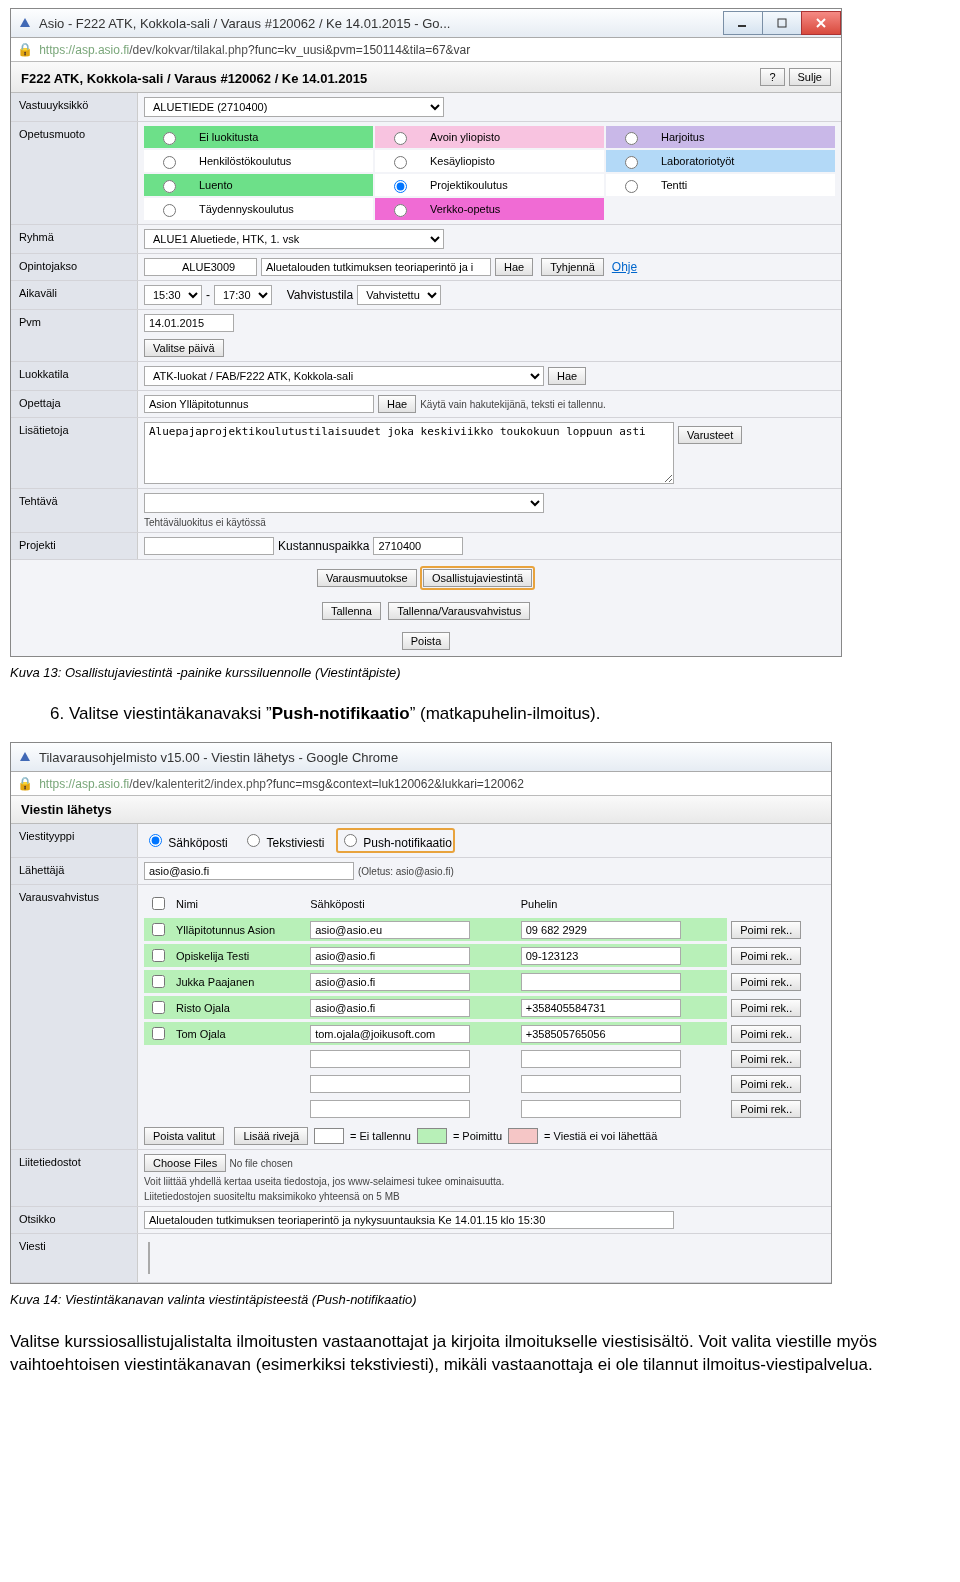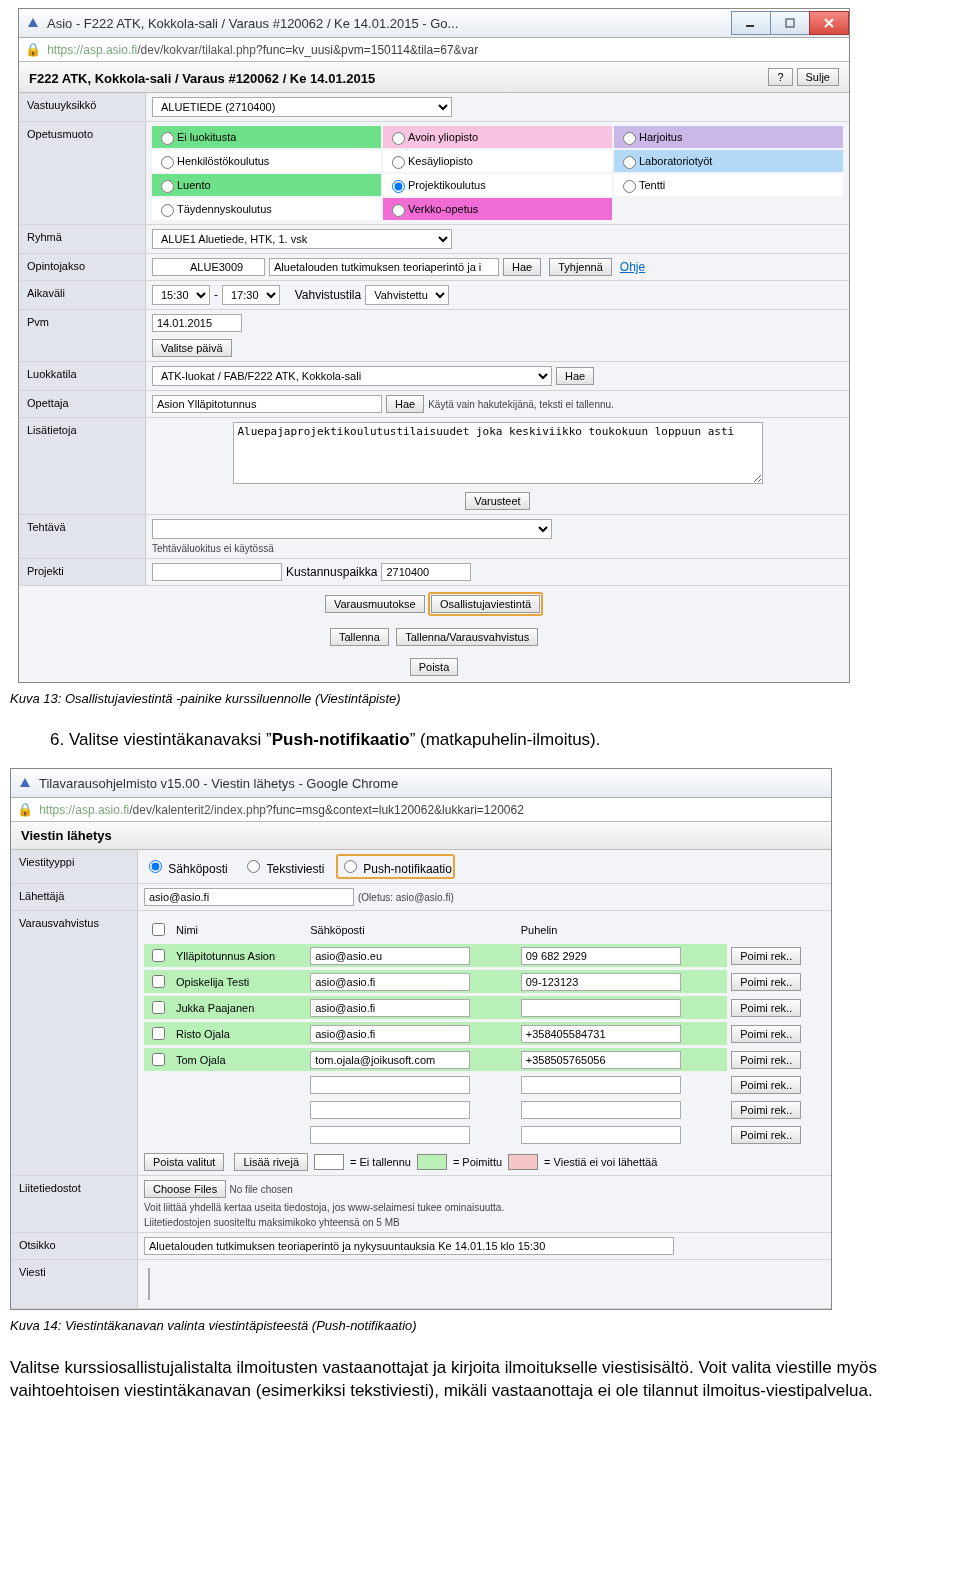--- a/index.html
+++ b/index.html
@@ -1,17 +1,17 @@
 <!DOCTYPE html>
 <html><head>
 <meta charset="utf-8">
 <style>
 body{margin:0;font-family:Arial,sans-serif;font-size:12px;background:#fff;color:#000;width:960px}
 .doc{padding:0 10px 20px 10px}
-.win{border:1px solid #888;background:#d8e4ec;margin:8px 8px;width:830px}
+.win{border:1px solid #888;background:#d8e4ec;margin:8px 0;width:830px}
 .titlebar{display:flex;align-items:center;background:linear-gradient(#fdfeff,#e6ecf3);border-bottom:1px solid #aaa;height:28px}
 .titlebar .birdicon{width:16px;height:16px;margin:0 6px;display:inline-block}
 .titlebar .title{flex:1;font-size:13px;color:#333}
 .winbtns{display:flex}
 .winbtn{width:38px;height:22px;border:1px solid #7a8fa6;background:linear-gradient(#f5f9fd,#d6e3f0);display:flex;align-items:center;justify-content:center;margin-left:-1px}
 .winbtn.close{background:linear-gradient(#f58a84,#d84a3d);border-color:#a33;color:#fff}
 .url{display:flex;align-items:center;background:#fff;padding:4px 6px;border-bottom:1px solid #bbb}
 .lock{color:#6db86d;margin-right:6px;font-size:13px}
 .url .u1{color:#7aa77a}
 .url .u2{color:#555}
@@ -19,21 +19,21 @@
 .headerbar{display:flex;align-items:flex-end;background:linear-gradient(#fafafa,#e9e9e9);border-bottom:1px solid #bbb;padding:6px 10px}
 .headerbar .htxt{font-weight:bold;font-size:13px;flex:1}
 .btn{background:linear-gradient(#fdfdfd,#e2e2e2);border:1px solid #999;padding:2px 8px;font-size:11px;cursor:pointer}
 .btn+.btn{margin-left:4px}
 .formrow{display:flex;border-bottom:1px solid #d3d3d8}
 .formrow .lbl{width:110px;background:#e1e4eb;padding:6px 8px;font-size:11px;border-right:1px solid #ccc}
 .formrow .val{flex:1;padding:4px 6px;background:#f3f4f8;display:flex;flex-wrap:wrap;align-items:center;gap:4px}
 select,input[type=text],textarea{border:1px solid #aaa;font-size:11px;padding:2px 4px;background:#fff;font-family:inherit}
 .wide{width:300px}
 .radiogrid{display:grid;grid-template-columns:repeat(3,1fr);gap:2px;width:100%}
-.radiogrid label{display:flex;align-items:center;padding:3px 4px;font-size:11px;gap:0}
+.radiogrid label{display:flex;align-items:center;padding:3px 14px;font-size:11px;gap:20px}
 .bg-green{background:#6de089}
 .bg-pink{background:#f8c3e0}
 .bg-purple{background:#c9b8e8}
 .bg-blue{background:#b3d9f7}
 .bg-magenta{background:#f06bd4}
 .bg-plain{background:#fff}
 .ohje{color:#0066cc;text-decoration:underline;margin-left:4px}
 textarea{width:520px;height:56px;font-family:monospace;resize:both}
 .centerbtns{text-align:center;padding:6px;background:#f3f4f8}
 .highlight{border:2px solid #e8a33d;padding:1px;border-radius:3px;display:inline-block}
@@ -206,21 +206,21 @@
   <div class="lbl">Opettaja</div>
   <div class="val">
    <input type="text" style="width: 220px;" value="Asion Ylläpitotunnus">
    <button class="btn">Hae</button>
    <span class="small">Käytä vain hakutekijänä, teksti ei tallennu.</span>
   </div>
  </div>
 
  <div class="formrow">
   <div class="lbl">Lisätietoja</div>
-  <div class="val" style="flex-direction:column;align-items:center">
+  <div class="val" style="align-items:flex-start">
    <textarea style="">Aluepajaprojektikoulutustilaisuudet joka keskiviikko toukokuun loppuun asti</textarea>
    <button class="btn" style="margin-top:4px">Varusteet</button>
   </div>
  </div>
 
  <div class="formrow">
   <div class="lbl">Tehtävä</div>
   <div class="val" style="flex-direction:column;align-items:flex-start">
    <select style="width:400px"><option></option></select>
    <span class="small">Tehtäväluokitus ei käytössä</span>

